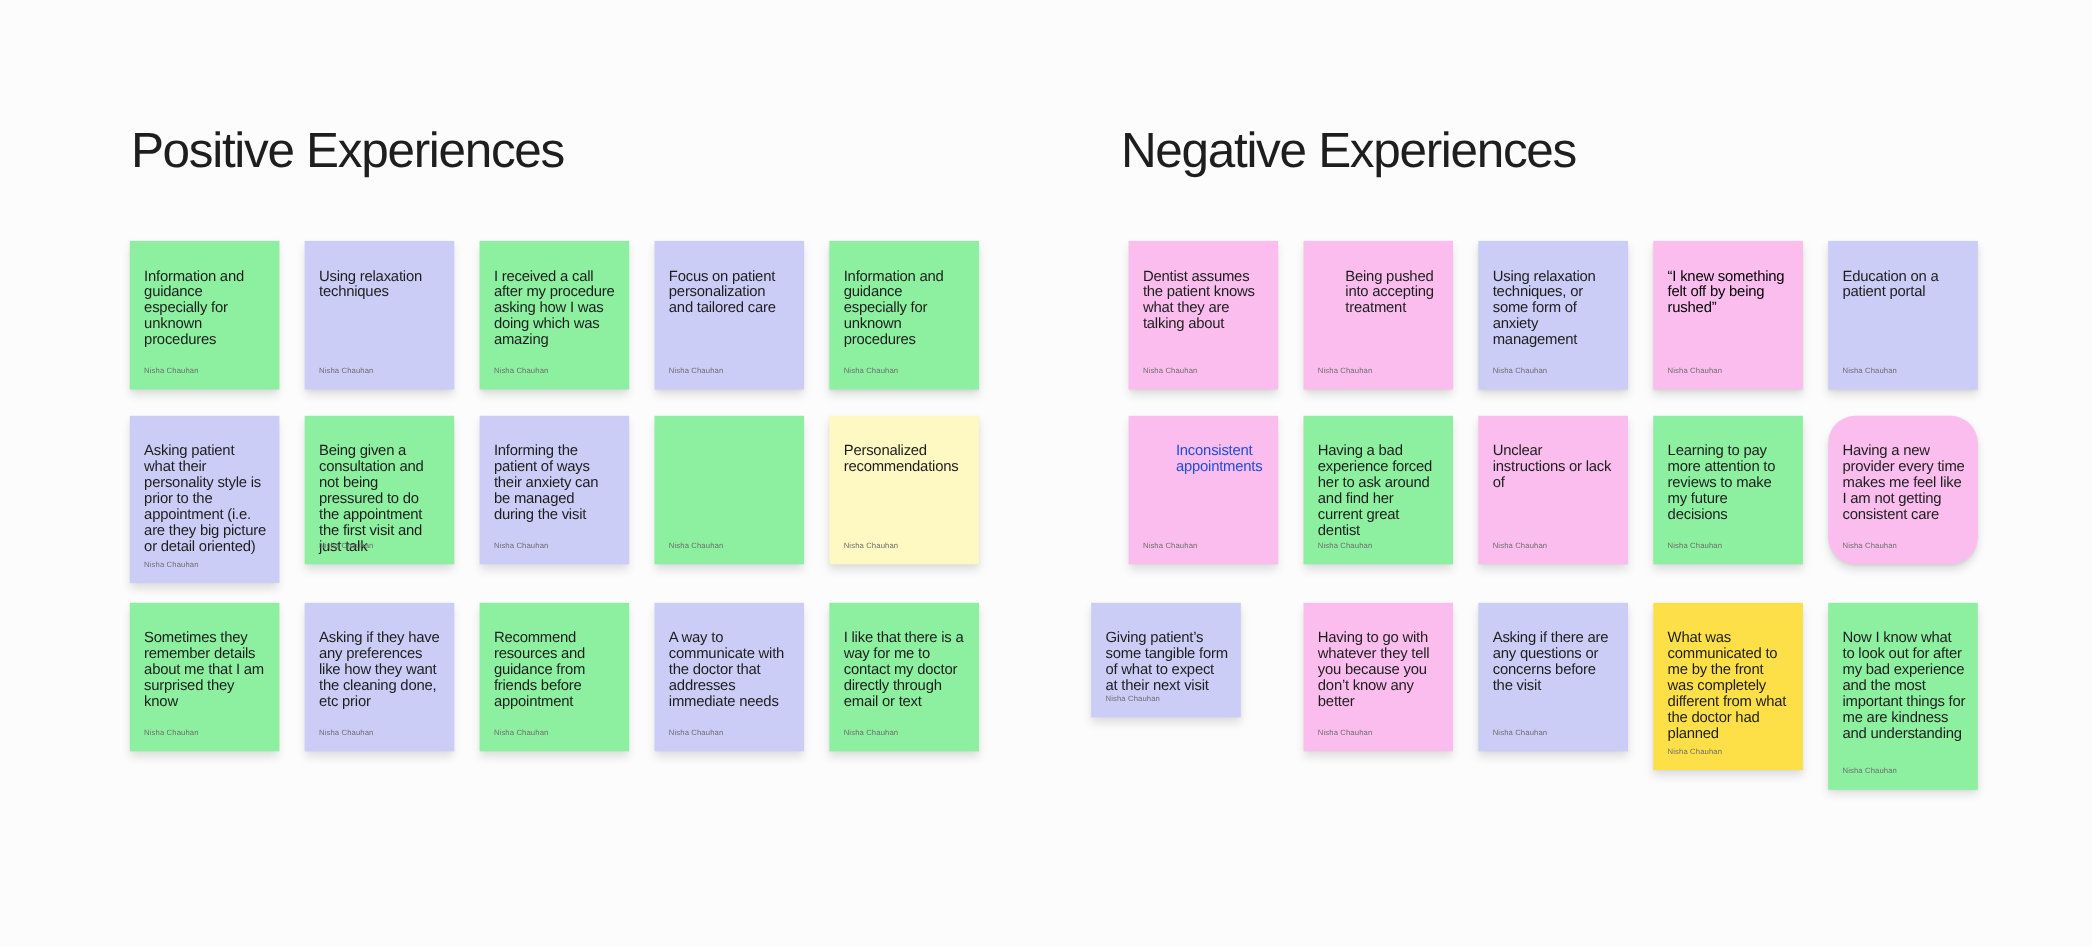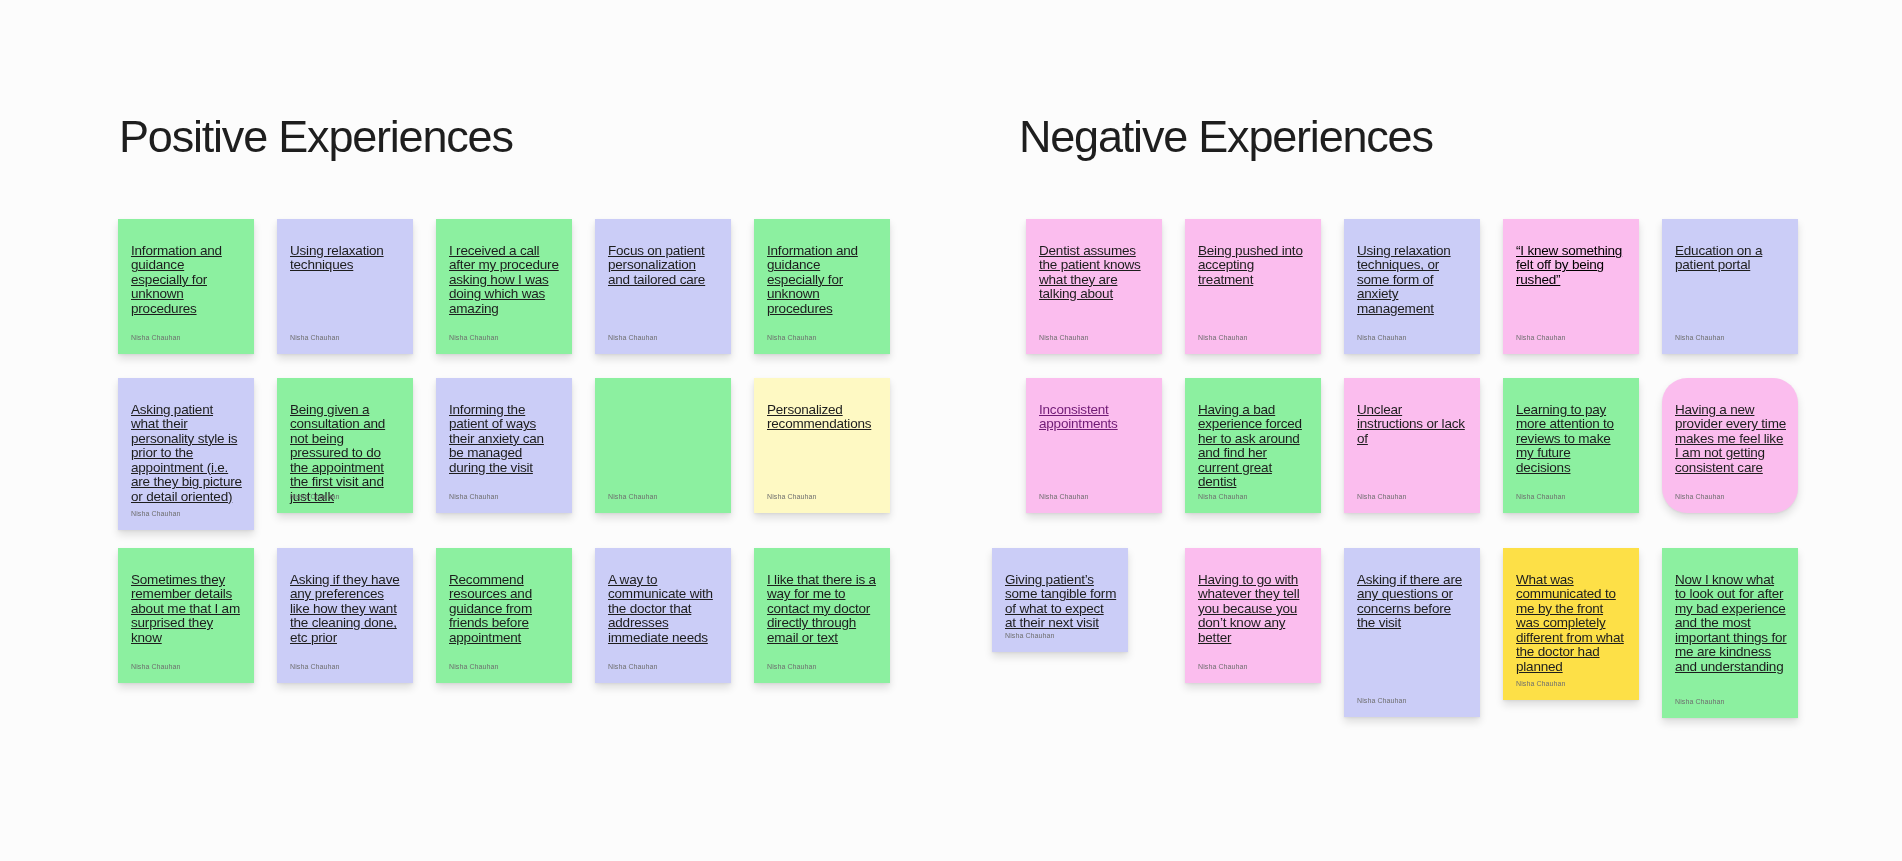--- a/index.html
+++ b/index.html
@@ -35,21 +35,20 @@
   .note-text {
     display: block;
     padding: 25px 11px 0 13px;
     font-size: 13.5px;
     line-height: 1.07;
     letter-spacing: -0.2px;
     font-weight: 500;
     color: #1D1D1D;
     overflow-wrap: break-word;
     word-break: break-word;
-    text-decoration: underline;
   }
   .note-author {
     position: absolute;
     left: 13px;
     bottom: 13px;
     font-size: 7px;
     letter-spacing: 0.1px;
     color: #6E6E6E;
     white-space: nowrap;
   }
@@ -125,37 +124,37 @@
   </section>
 
   <section>
     <h1 class="section-title" style="left: 1019px; top: 112px; color: rgb(30, 30, 30);">Negative Experiences</h1>
     <div class="notes">
         <div class="note" style="left: 1026px; top: 219px; height: 135px; background: rgb(251, 189, 238);">
           <span class="note-text" style="color: rgb(29, 29, 29);">Dentist assumes the patient knows what they are talking about</span>
           <span class="note-author" style="color: rgb(110, 110, 110);">Nisha Chauhan</span>
         </div>
         <div class="note" style="left: 1185px; top: 219px; height: 135px; background: rgb(251, 189, 238);">
-          <span class="note-text" style="color: rgb(29, 29, 29);">Being pushed into accepting treatment</span>
+          <span class="note-text" style="color: rgb(29, 29, 29); margin-left: 25px;">Being pushed into accepting treatment</span>
           <span class="note-author" style="color: rgb(110, 110, 110);">Nisha Chauhan</span>
         </div>
         <div class="note" style="left: 1344px; top: 219px; height: 135px; background: rgb(203, 205, 247);">
           <span class="note-text" style="color: rgb(29, 29, 29);">Using relaxation techniques, or some form of anxiety management</span>
           <span class="note-author" style="color: rgb(110, 110, 110);">Nisha Chauhan</span>
         </div>
         <div class="note" style="left: 1503px; top: 219px; height: 135px; background: rgb(251, 189, 238);">
           <span class="note-text" style="color: #000000;">“I knew something felt off by being rushed”</span>
           <span class="note-author" style="color: rgb(110, 110, 110);">Nisha Chauhan</span>
         </div>
         <div class="note" style="left: 1662px; top: 219px; height: 135px; background: rgb(203, 205, 247);">
           <span class="note-text" style="color: rgb(29, 29, 29);">Education on a patient portal</span>
           <span class="note-author" style="color: rgb(110, 110, 110);">Nisha Chauhan</span>
         </div>
         <div class="note" style="left: 1026px; top: 378px; height: 135px; background: rgb(251, 189, 238);">
-          <span class="note-text" style="color: #701a75;">Inconsistent appointments</span>
+          <span class="note-text" style="color: #1d4ed8; margin-left: 30px;">Inconsistent appointments</span>
           <span class="note-author" style="color: rgb(110, 110, 110);">Nisha Chauhan</span>
         </div>
         <div class="note" style="left: 1185px; top: 378px; height: 135px; background: rgb(140, 240, 160);">
           <span class="note-text" style="color: rgb(29, 29, 29);">Having a bad experience forced her to ask around and find her current great dentist</span>
           <span class="note-author" style="color: rgb(110, 110, 110);">Nisha Chauhan</span>
         </div>
         <div class="note" style="left: 1344px; top: 378px; height: 135px; background: rgb(251, 189, 238);">
           <span class="note-text" style="color: rgb(29, 29, 29);">Unclear instructions or lack of</span>
           <span class="note-author" style="color: rgb(110, 110, 110);">Nisha Chauhan</span>
         </div>
@@ -168,21 +167,21 @@
           <span class="note-author" style="color: rgb(110, 110, 110);">Nisha Chauhan</span>
         </div>
         <div class="note" style="left: 992px; top: 548px; height: 104px; background: rgb(203, 205, 247);">
           <span class="note-text" style="color: rgb(29, 29, 29);">Giving patient’s some tangible form of what to expect at their next visit</span>
           <span class="note-author" style="color: rgb(110, 110, 110);">Nisha Chauhan</span>
         </div>
         <div class="note" style="left: 1185px; top: 548px; height: 135px; background: rgb(251, 189, 238);">
           <span class="note-text" style="color: rgb(29, 29, 29);">Having to go with whatever they tell you because you don’t know any better</span>
           <span class="note-author" style="color: rgb(110, 110, 110);">Nisha Chauhan</span>
         </div>
-        <div class="note" style="left: 1344px; top: 548px; height: 169px; background: rgb(203, 205, 247);">
+        <div class="note" style="left: 1344px; top: 548px; height: 135px; background: rgb(203, 205, 247);">
           <span class="note-text" style="color: rgb(29, 29, 29);">Asking if there are any questions or concerns before the visit</span>
           <span class="note-author" style="color: rgb(110, 110, 110);">Nisha Chauhan</span>
         </div>
         <div class="note" style="left: 1503px; top: 548px; height: 152px; background: #fde047;">
           <span class="note-text" style="color: rgb(29, 29, 29);">What was communicated to me by the front was completely different from what the doctor had planned</span>
           <span class="note-author" style="color: rgb(110, 110, 110);">Nisha Chauhan</span>
         </div>
         <div class="note" style="left: 1662px; top: 548px; height: 170px; background: rgb(140, 240, 160);">
           <span class="note-text" style="color: rgb(29, 29, 29);">Now I know what to look out for after my bad experience and the most important things for me are kindness and understanding</span>
           <span class="note-author" style="color: rgb(110, 110, 110);">Nisha Chauhan</span>

